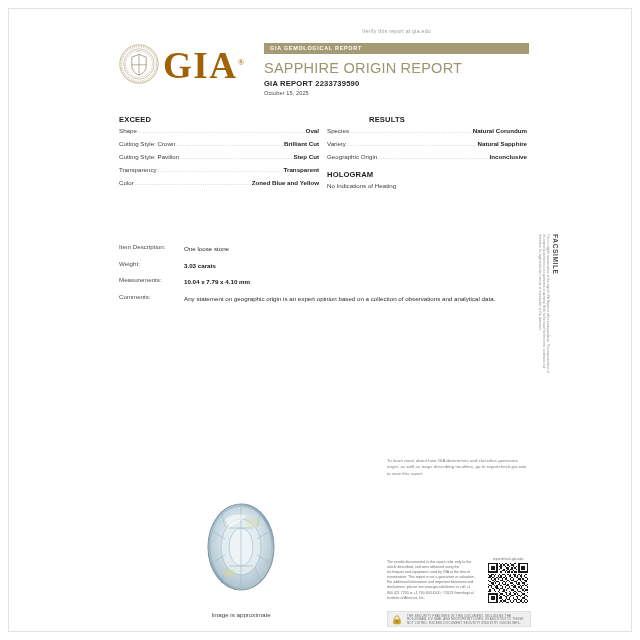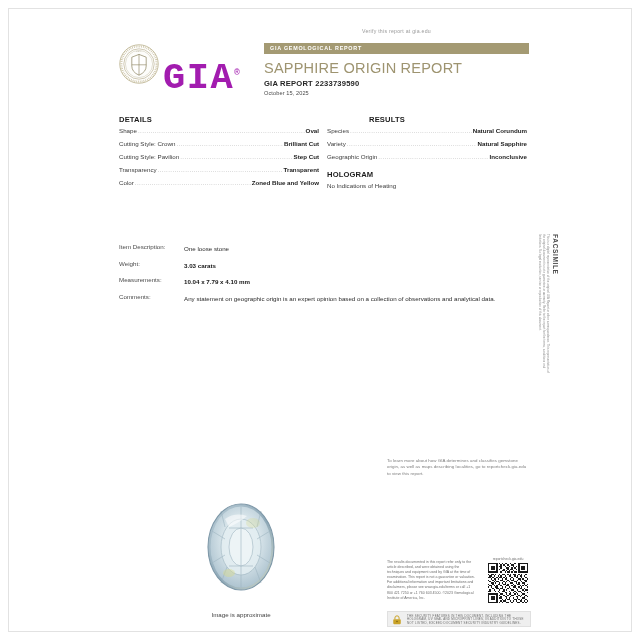--- a/index.html
+++ b/index.html
@@ -48,26 +48,26 @@
     position: absolute;
     left: 0px;
     top: 2px;
     width: 40px;
     height: 40px;
   }
   .logo-word {
     position: absolute;
     left: 44px;
     top: 0px;
-    font-family: Liberation Mono, monospace;
+    font-family: Liberation Serif, serif;
     font-size: 37px;
     font-weight: 700;
     letter-spacing: 1.5px;
-    color: #a21caf;
-    line-height: 62px;
+    color: #a16207;
+    line-height: 40px;
   }
   .logo-reg {
     font-size: 9px;
     vertical-align: super;
     font-weight: 400;
   }
 
   .gold-bar {
     position: absolute;
     left: 255px;
@@ -325,21 +325,21 @@
     </div>
 
     <div class="gold-bar">
       <span>GIA GEMOLOGICAL REPORT</span>
     </div>
 
     <div class="report-title">SAPPHIRE ORIGIN REPORT</div>
     <div class="report-number">GIA REPORT 2233739590</div>
     <div class="report-date">October 15, 2025</div>
 
-    <div class="col-head" style="left:110px; top:106px;">DETAILS</div>
+    <div class="col-head" style="left:110px; top:106px;">EXCEED</div>
     <div class="kv-list" style="left:110px; top:118px;">
       <div class="kv">
         <span class="k">Shape</span>
         <span class="dots">......................................................................................................</span>
         <span class="v">Oval</span>
       </div>
       <div class="kv">
         <span class="k">Cutting Style: Crown</span>
         <span class="dots">......................................................................................................</span>
         <span class="v">Brilliant Cut</span>

